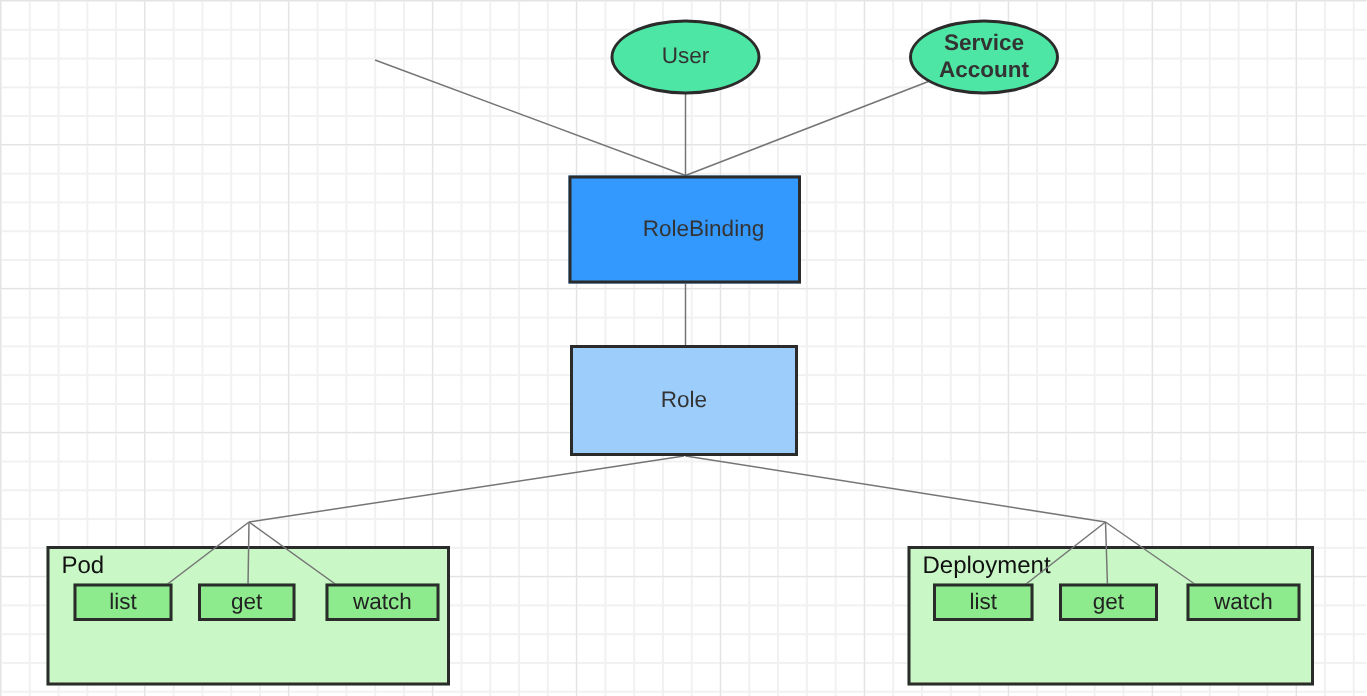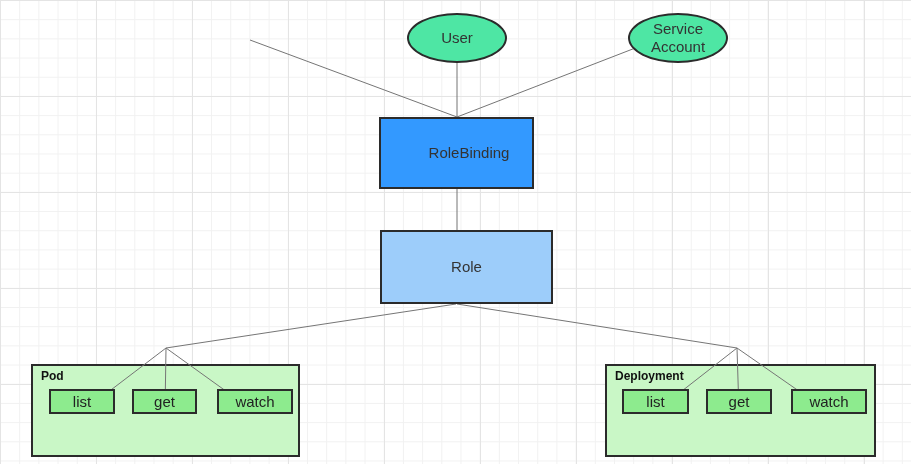--- a/index.html
+++ b/index.html
@@ -36,51 +36,51 @@
   .ellipse {
     width: 100px;
     height: 50px;
     top: 13px;
     border-radius: 50%;
     background: #4ee6a4;
     padding: 0 8px;
   }
   .ellipse-group   { left: 200px; }
   .ellipse-user    { left: 407px; }
-  .ellipse-service { left: 628px; }
+  .ellipse-service { left: 606px; font-weight: bold; }
 
   .rect-rolebinding {
     left: 379px; top: 117px;
     width: 155px; height: 72px;
     background: #3399ff;
     padding-left: 25px;
   }
   .rect-role {
     left: 380px; top: 230px;
-    width: 173px; height: 74px;
+    width: 152px; height: 74px;
     background: #9dcdfa;
   }
 
   .container {
     position: absolute;
     box-sizing: border-box;
     top: 364px;
     height: 93px;
     border: 2px solid #2b2b2b;
     background: #c9f7c6;
     z-index: 1;
   }
   .container-pod        { left: 31px;  width: 269px; }
   .container-deployment { left: 605px; width: 271px; }
 
   .container-label {
     position: absolute;
     top: 3px; left: 8px;
-    font-size: 12px;
-    font-weight: bold;
+    font-size: 16px;
+    font-weight: normal;
     color: #111111;
   }
 
   .verb {
     top: 389px;
     height: 25px;
     background: #8deb8e;
     color: #222222;
   }
   .verb-pod-list    { left: 49px;  width: 66px; }

